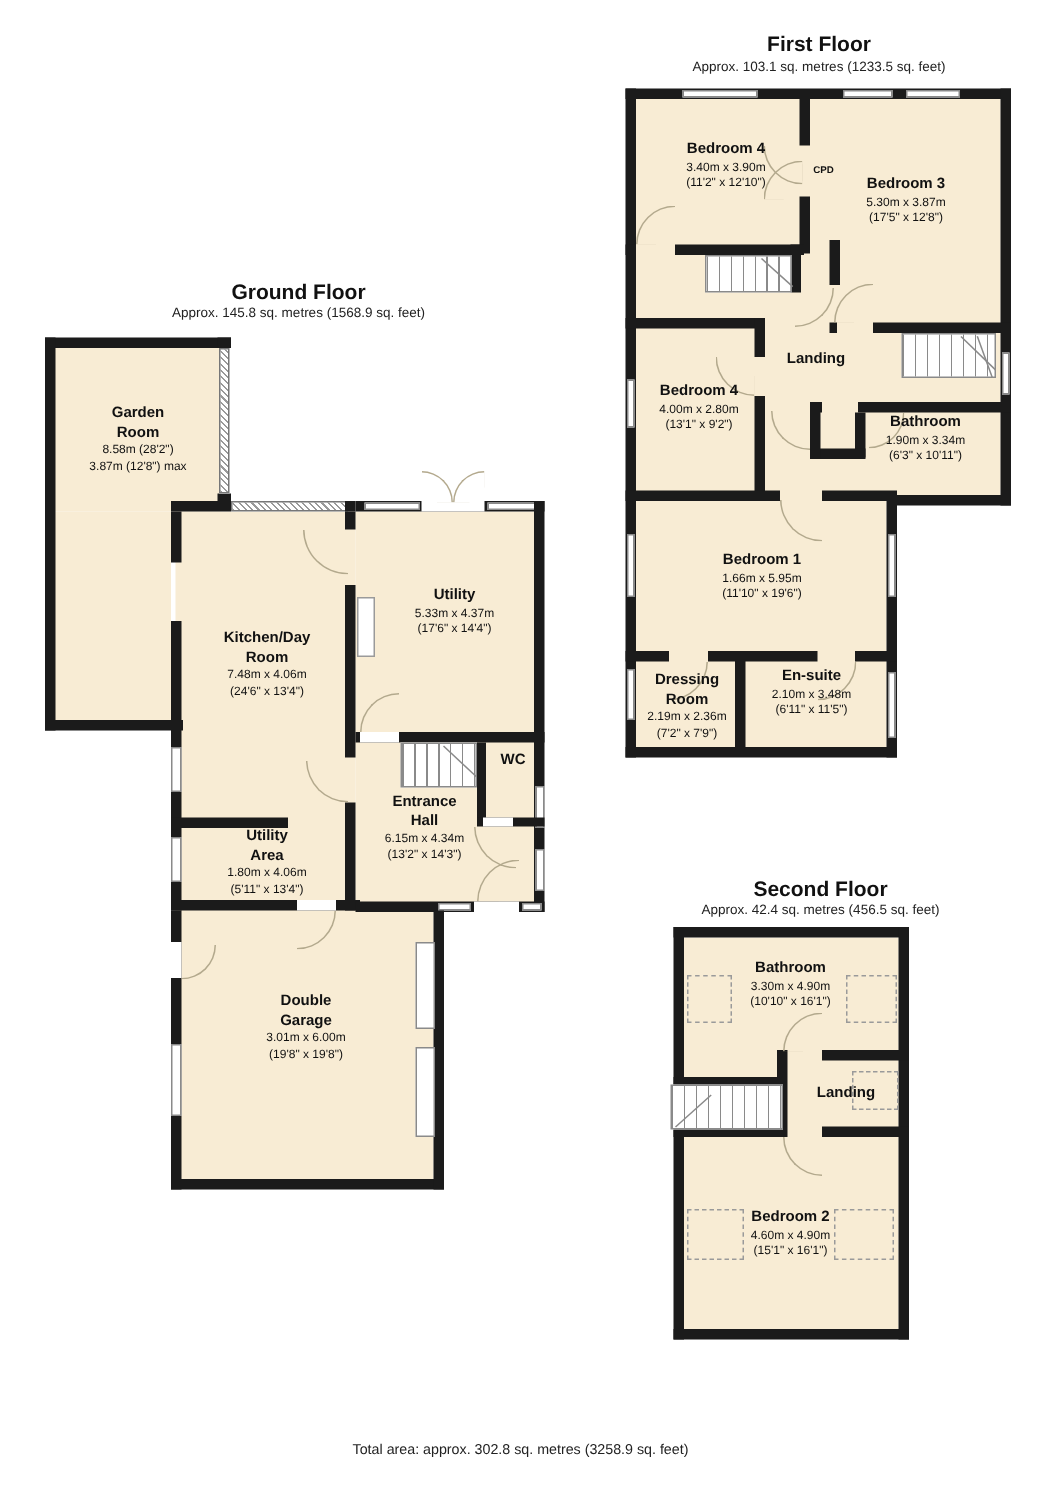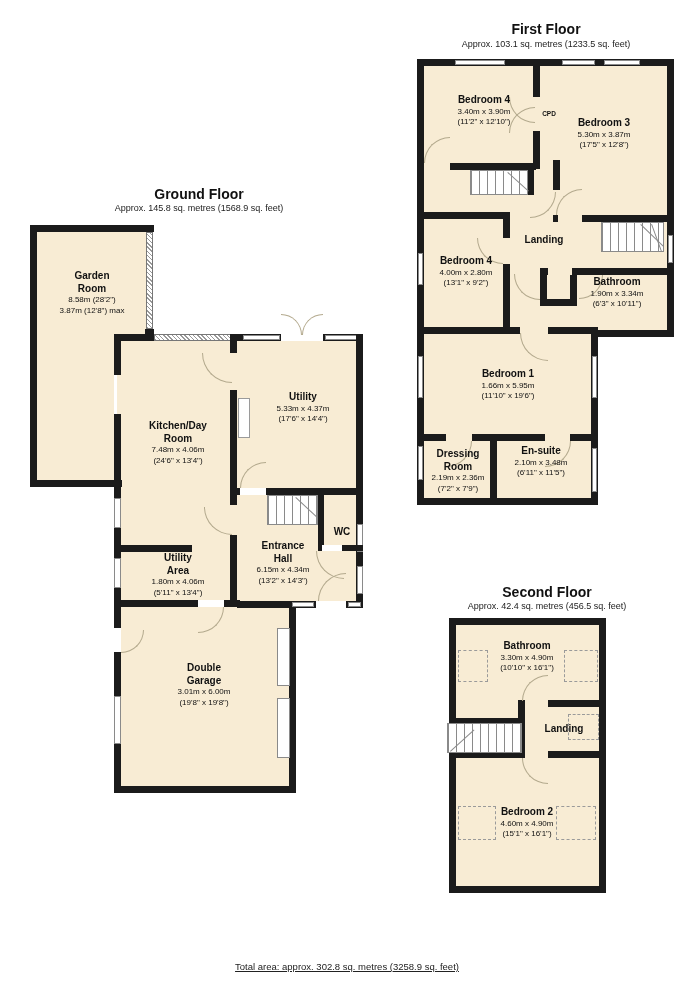--- a/index.html
+++ b/index.html
@@ -21,21 +21,21 @@
   .arc-tr{border-left:1px solid #b3a98d;border-bottom:1px solid #b3a98d;border-bottom-left-radius:100%;}
   .arc-tl{border-right:1px solid #b3a98d;border-bottom:1px solid #b3a98d;border-bottom-right-radius:100%;}
   .arc-br{border-left:1px solid #b3a98d;border-top:1px solid #b3a98d;border-top-left-radius:100%;}
   .arc-bl{border-right:1px solid #b3a98d;border-top:1px solid #b3a98d;border-top-right-radius:100%;}
   .ftitle{position:absolute;transform:translateX(-50%);font-weight:bold;font-size:14px;color:#111;white-space:nowrap;}
   .fsub{position:absolute;transform:translateX(-50%);font-size:9px;color:#222;white-space:nowrap;}
   .lbl{position:absolute;transform:translateX(-50%);text-align:center;color:#111;}
   .lbl .rname{display:block;font-weight:bold;font-size:10px;line-height:1.25;white-space:pre-line;}
   .lbl .rdim{display:block;font-size:8px;line-height:1.35;}
   .lbl.tiny .rname{font-size:6.5px;}
-  .footer{position:absolute;transform:translateX(-50%);font-size:9.5px;color:#222;white-space:nowrap;text-decoration:underline;}
+  .footer{position:absolute;transform:translateX(-50%);font-size:9.5px;color:#222;white-space:nowrap;}
 </style>
 </head>
 <body>
 
 <div id="plan">
 
   <div class="ftitle" style="left:199px;top:186px">Ground Floor</div>
   <div class="fsub" style="left:199px;top:203px">Approx. 145.8 sq. metres (1568.9 sq. feet)</div>
 
   <div class="fill" style="left:33px;top:231px;width:114px;height:110px"></div>
@@ -112,27 +112,27 @@
     <span class="rname">Kitchen/Day
 Room</span>
     <span class="rdim">7.48m x 4.06m</span>
     <span class="rdim">(24'6" x 13'4")</span>
   </div>
   <div class="lbl" style="left:303px;top:391px">
     <span class="rname">Utility</span>
     <span class="rdim">5.33m x 4.37m</span>
     <span class="rdim">(17'6" x 14'4")</span>
   </div>
-  <div class="lbl" style="left:283px;top:540px">
+  <div class="lbl" style="left:283px;top:529px">
     <span class="rname">Entrance
 Hall</span>
     <span class="rdim">6.15m x 4.34m</span>
     <span class="rdim">(13'2" x 14'3")</span>
   </div>
-  <div class="lbl" style="left:342px;top:526px">
+  <div class="lbl" style="left:342px;top:501px">
     <span class="rname">WC</span>
   </div>
   <div class="lbl" style="left:178px;top:552px">
     <span class="rname">Utility
 Area</span>
     <span class="rdim">1.80m x 4.06m</span>
     <span class="rdim">(5'11" x 13'4")</span>
   </div>
   <div class="lbl" style="left:204px;top:662px">
     <span class="rname">Double

